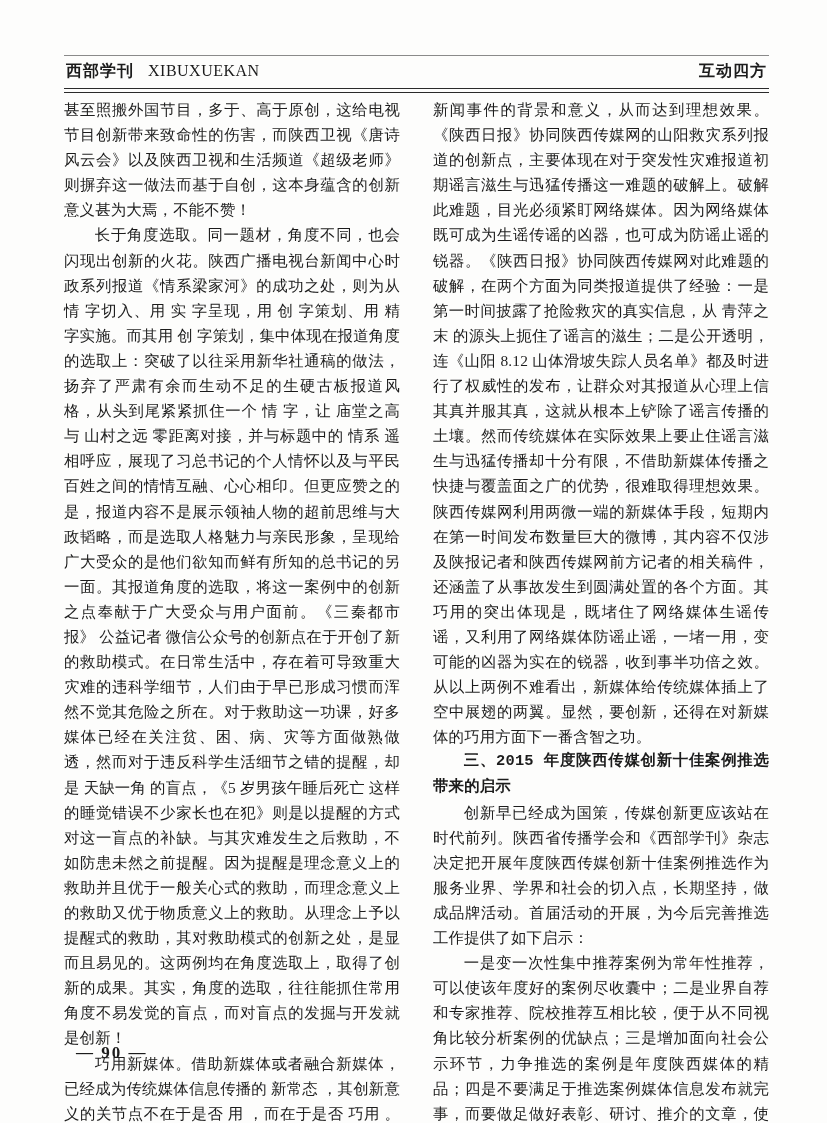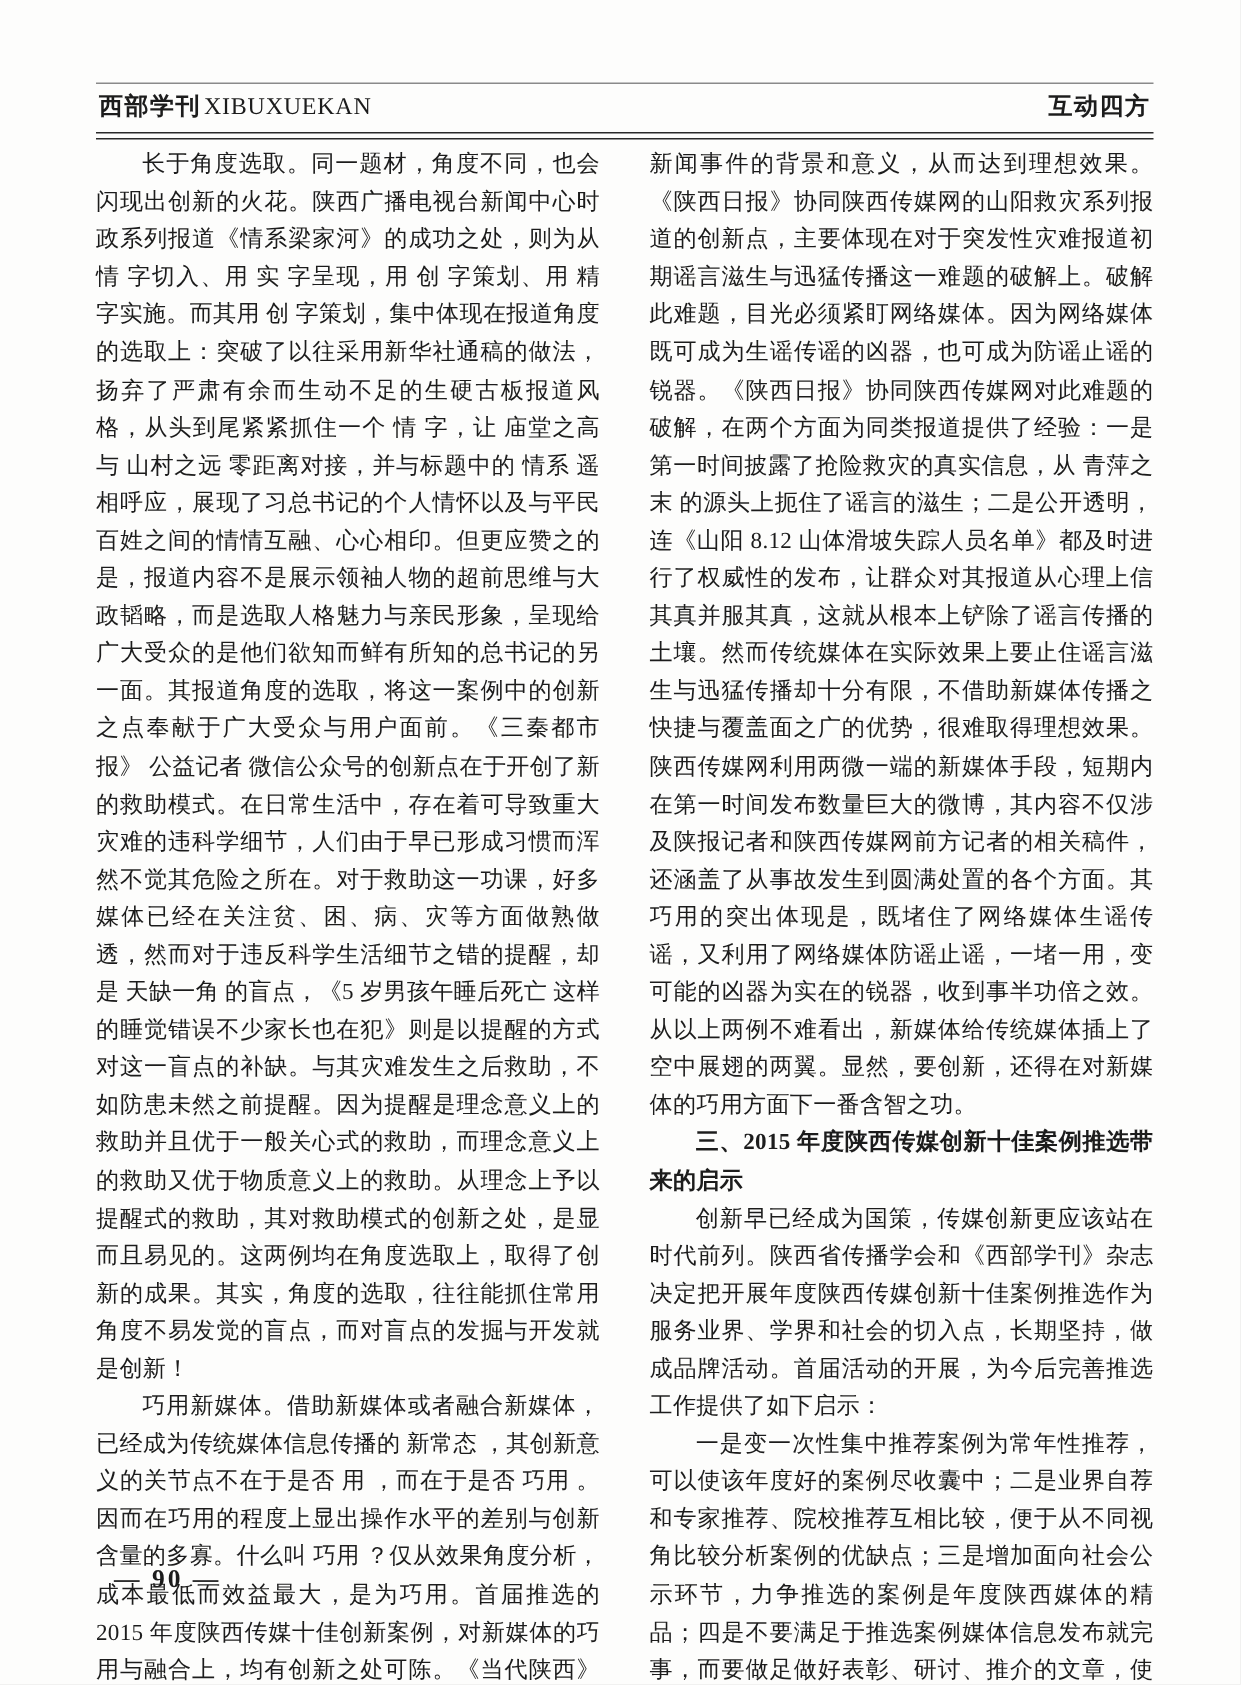--- a/index.html
+++ b/index.html
@@ -31,21 +31,21 @@
   .header-row {
     display: flex;
     justify-content: space-between;
     align-items: baseline;
     padding: 5px 2px 6px 2px;
     font-size: 16px;
   }
   .journal-name {
     display: flex;
     align-items: baseline;
-    gap: 2px;
+    gap: 14px;
   }
   .journal-cn {
     font-weight: bold;
     letter-spacing: 1px;
   }
   .journal-en {
     font-size: 16px;
     letter-spacing: 0.5px;
   }
   .section-label {
@@ -75,20 +75,21 @@
   }
   .column p {
     margin: 0;
     text-indent: 2em;
   }
   .column p.cont {
     text-indent: 0;
   }
   .column p.sec-heading {
     font-weight: bold;
+    font-family: Liberation Mono, monospace;
   }
   
   .footer {
     position: absolute;
     left: 76px;
     top: 1043px;
     font-size: 17px;
     font-weight: bold;
     letter-spacing: 2px;
   }
@@ -106,20 +107,21 @@
         <span class="journal-en">XIBUXUEKAN</span>
       </div>
       <span class="section-label">互动四方</span>
     </div>
     <div class="header-bottom-rule"></div>
   </div>
 
   <div class="content">
 
     <div class="column">
+      <p class="cont">甚至照搬外国节目，多于、高于原创，这给电视节目创新带来致命性的伤害，而陕西卫视《唐诗风云会》以及陕西卫视和生活频道《超级老师》则摒弃这一做法而基于自创，这本身蕴含的创新意义甚为大焉，不能不赞！</p>
       <p>长于角度选取。同一题材，角度不同，也会闪现出创新的火花。陕西广播电视台新闻中心时政系列报道《情系梁家河》的成功之处，则为从 情 字切入、用 实 字呈现，用 创 字策划、用 精 字实施。而其用 创 字策划，集中体现在报道角度的选取上：突破了以往采用新华社通稿的做法，扬弃了严肃有余而生动不足的生硬古板报道风格，从头到尾紧紧抓住一个 情 字，让 庙堂之高 与 山村之远 零距离对接，并与标题中的 情系 遥相呼应，展现了习总书记的个人情怀以及与平民百姓之间的情情互融、心心相印。但更应赞之的是，报道内容不是展示领袖人物的超前思维与大政韬略，而是选取人格魅力与亲民形象，呈现给广大受众的是他们欲知而鲜有所知的总书记的另一面。其报道角度的选取，将这一案例中的创新之点奉献于广大受众与用户面前。《三秦都市报》 公益记者 微信公众号的创新点在于开创了新的救助模式。在日常生活中，存在着可导致重大灾难的违科学细节，人们由于早已形成习惯而浑然不觉其危险之所在。对于救助这一功课，好多媒体已经在关注贫、困、病、灾等方面做熟做透，然而对于违反科学生活细节之错的提醒，却是 天缺一角 的盲点，《5 岁男孩午睡后死亡 这样的睡觉错误不少家长也在犯》则是以提醒的方式对这一盲点的补缺。与其灾难发生之后救助，不如防患未然之前提醒。因为提醒是理念意义上的救助并且优于一般关心式的救助，而理念意义上的救助又优于物质意义上的救助。从理念上予以提醒式的救助，其对救助模式的创新之处，是显而且易见的。这两例均在角度选取上，取得了创新的成果。其实，角度的选取，往往能抓住常用角度不易发觉的盲点，而对盲点的发掘与开发就是创新！</p>
       <p>巧用新媒体。借助新媒体或者融合新媒体，已经成为传统媒体信息传播的 新常态 ，其创新意义的关节点不在于是否 用 ，而在于是否 巧用 。因而在巧用的程度上显出操作水平的差别与创新含量的多寡。什么叫 巧用 ？仅从效果角度分析，成本最低而效益最大，是为巧用。首届推选的 2015 年度陕西传媒十佳创新案例，对新媒体的巧用与融合上，均有创新之处可陈。《当代陕西》的《习总书记情系黄土地》专刊、《陕西日报》协同陕西传媒网的山阳救灾系列报道，更是可圈可点。前者是对习总书记来陕西考察调研的一次重磅宣传，带有快、活、深等等亮点，这些亮点之所以如此之亮，与该刊巧用新媒体密切相关。该期综合运用了网络新媒体、广电媒体、传统媒体的报道手段和形式，全方位、立体式开掘</p>
     </div>
 
     <div class="column">
       <p class="cont">新闻事件的背景和意义，从而达到理想效果。《陕西日报》协同陕西传媒网的山阳救灾系列报道的创新点，主要体现在对于突发性灾难报道初期谣言滋生与迅猛传播这一难题的破解上。破解此难题，目光必须紧盯网络媒体。因为网络媒体既可成为生谣传谣的凶器，也可成为防谣止谣的锐器。《陕西日报》协同陕西传媒网对此难题的破解，在两个方面为同类报道提供了经验：一是第一时间披露了抢险救灾的真实信息，从 青萍之末 的源头上扼住了谣言的滋生；二是公开透明，连《山阳 8.12 山体滑坡失踪人员名单》都及时进行了权威性的发布，让群众对其报道从心理上信其真并服其真，这就从根本上铲除了谣言传播的土壤。然而传统媒体在实际效果上要止住谣言滋生与迅猛传播却十分有限，不借助新媒体传播之快捷与覆盖面之广的优势，很难取得理想效果。陕西传媒网利用两微一端的新媒体手段，短期内在第一时间发布数量巨大的微博，其内容不仅涉及陕报记者和陕西传媒网前方记者的相关稿件，还涵盖了从事故发生到圆满处置的各个方面。其巧用的突出体现是，既堵住了网络媒体生谣传谣，又利用了网络媒体防谣止谣，一堵一用，变可能的凶器为实在的锐器，收到事半功倍之效。从以上两例不难看出，新媒体给传统媒体插上了空中展翅的两翼。显然，要创新，还得在对新媒体的巧用方面下一番含智之功。</p>
       <p class="sec-heading">三、2015 年度陕西传媒创新十佳案例推选带来的启示</p>
       <p>创新早已经成为国策，传媒创新更应该站在时代前列。陕西省传播学会和《西部学刊》杂志决定把开展年度陕西传媒创新十佳案例推选作为服务业界、学界和社会的切入点，长期坚持，做成品牌活动。首届活动的开展，为今后完善推选工作提供了如下启示：</p>
       <p>一是变一次性集中推荐案例为常年性推荐，可以使该年度好的案例尽收囊中；二是业界自荐和专家推荐、院校推荐互相比较，便于从不同视角比较分析案例的优缺点；三是增加面向社会公示环节，力争推选的案例是年度陕西媒体的精品；四是不要满足于推选案例媒体信息发布就完事，而要做足做好表彰、研讨、推介的文章，使创新案例的创新点为大家所学习和借鉴、促进我省新闻传媒创新融合，不断繁荣发展。五是条件成熟后，将分别进行平面媒体、视听媒体、网络媒体不同类别的创新案例推选，使引领示范效应更显著。</p>
 

